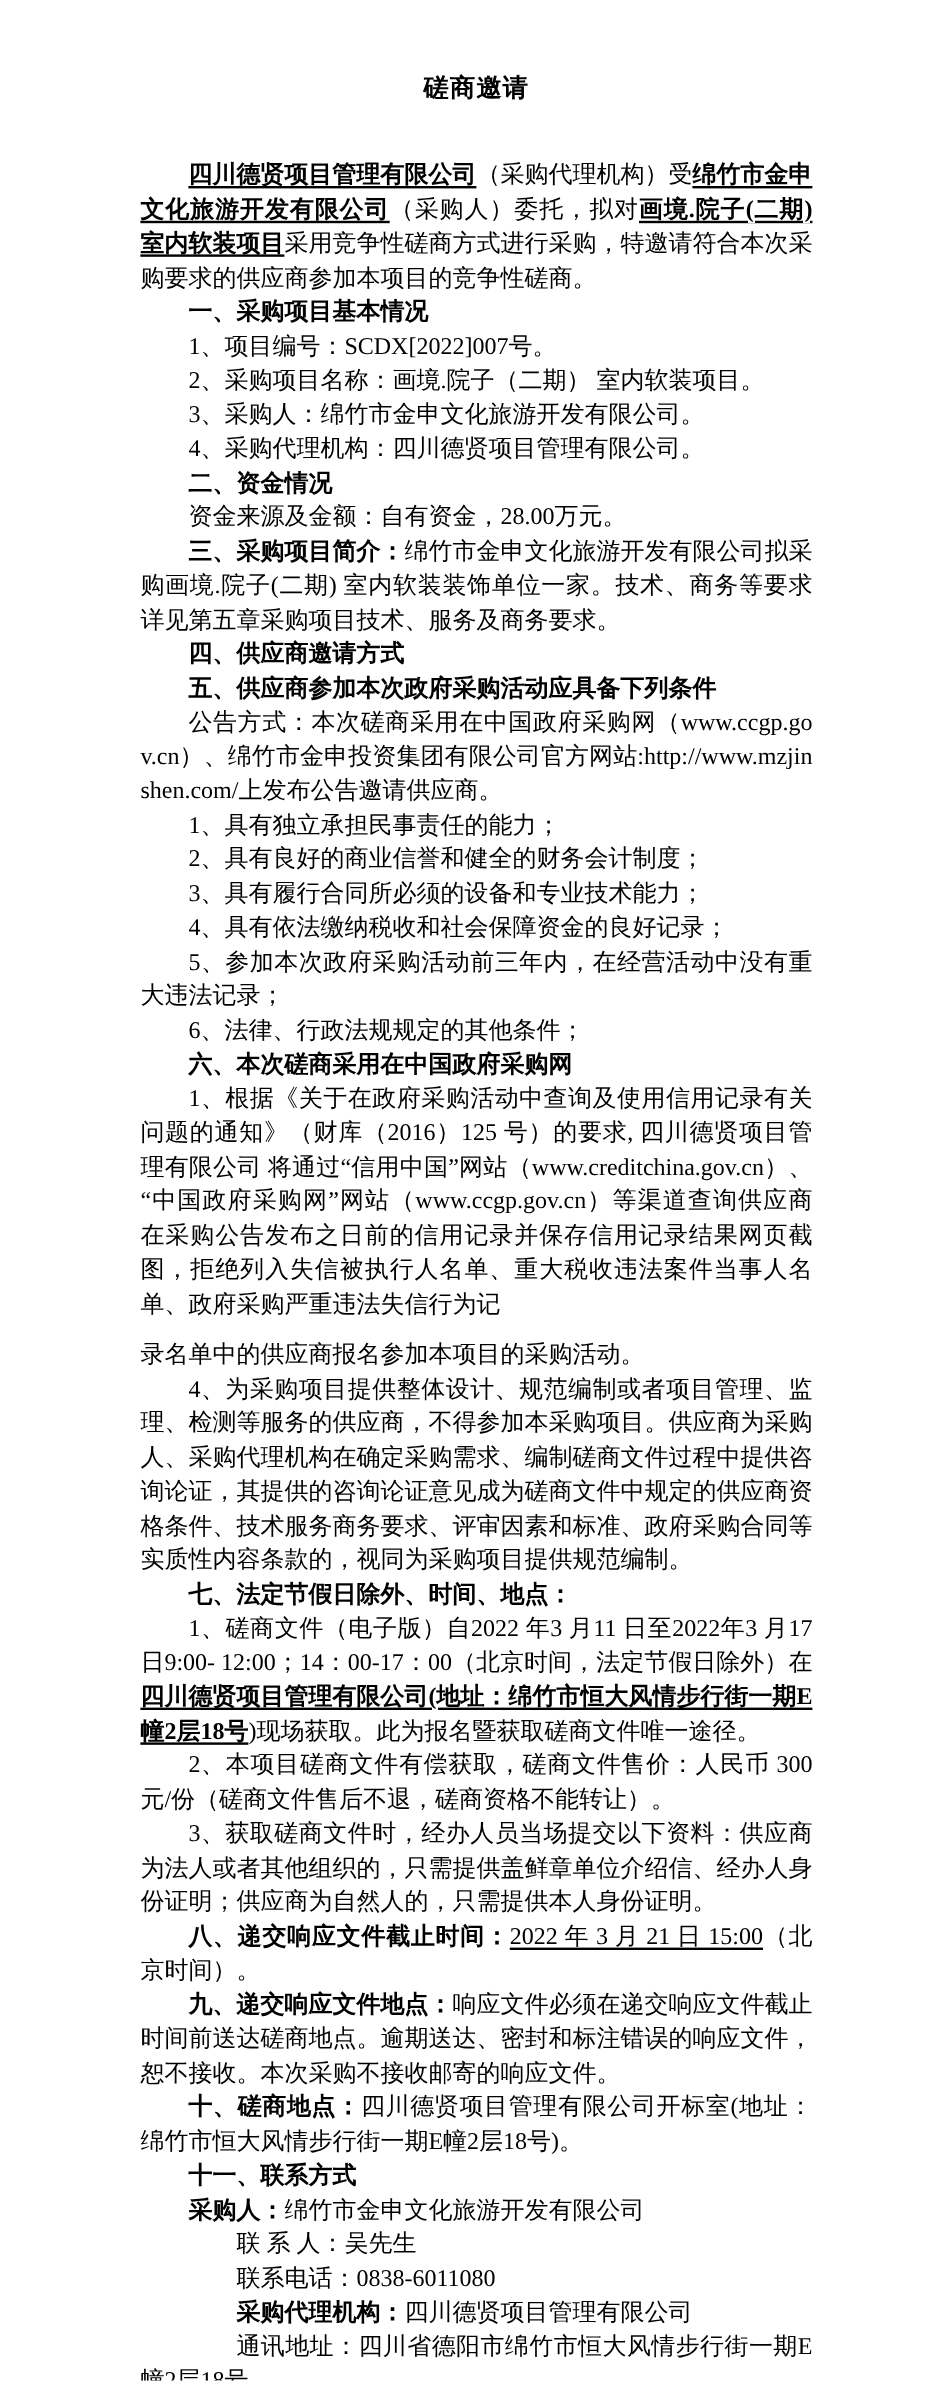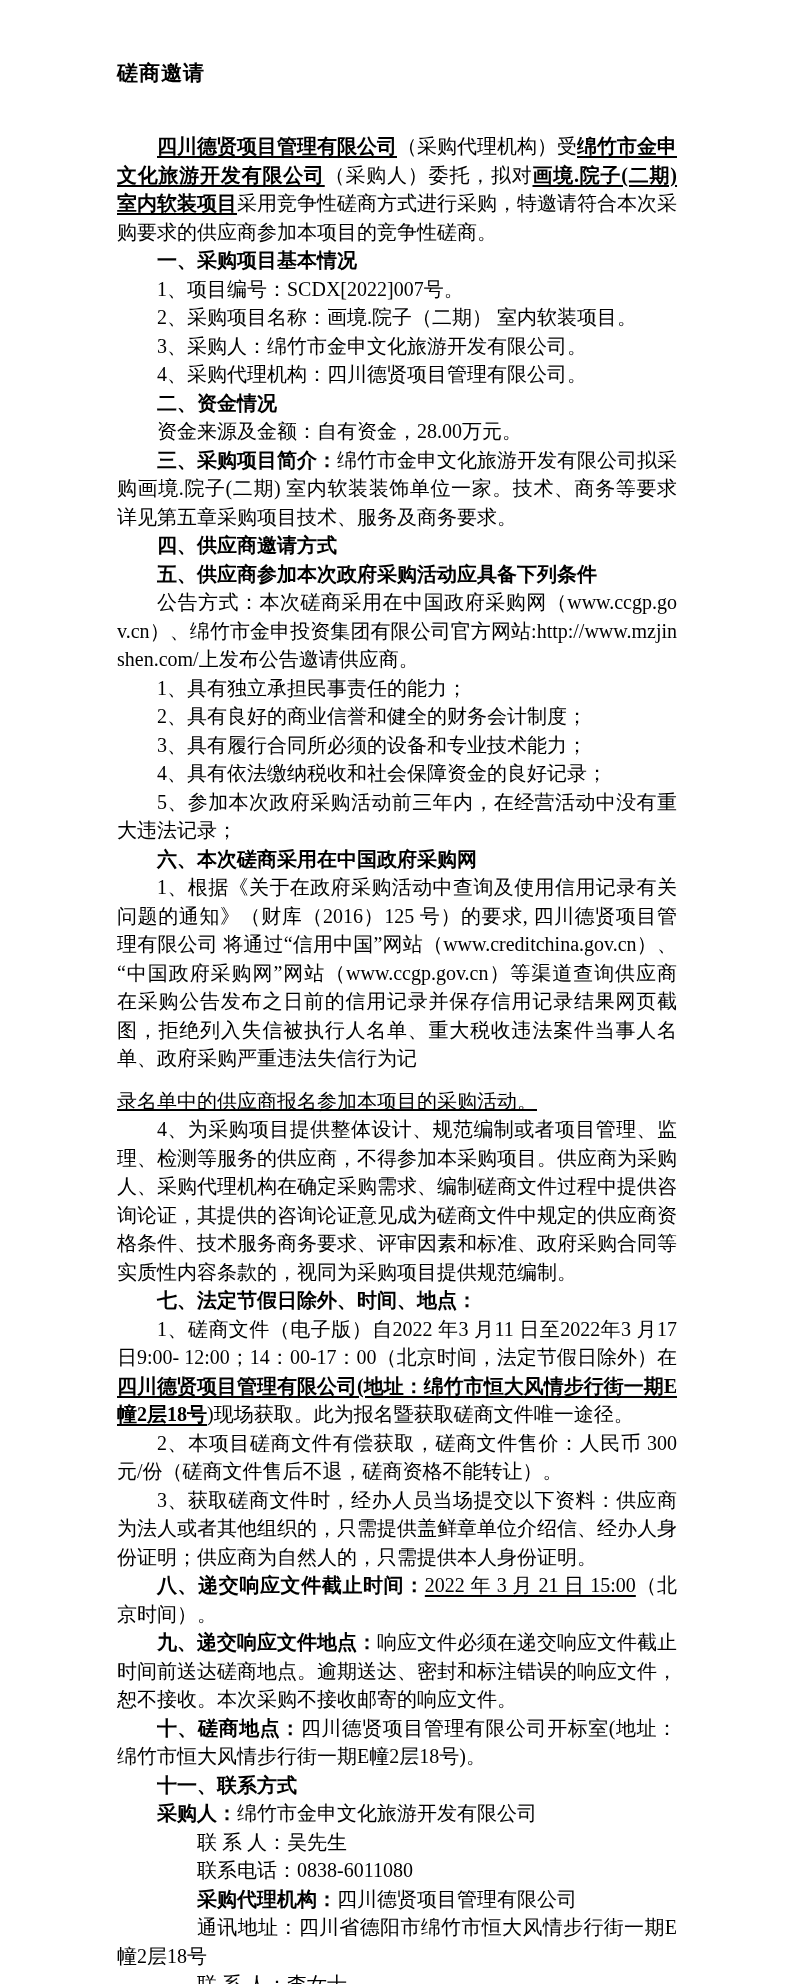--- a/index.html
+++ b/index.html
@@ -18,35 +18,35 @@
   }
   .content {
     width: 560px;
     margin-left: 117px;
     padding-top: 50px;
   }
   .doc-title {
     font-size: 21px;
     line-height: 30px;
     font-weight: 700;
-    text-align: left;
+    text-align: center;
     margin: 8px 0 44px 0;
     letter-spacing: 1px;
   }
   .blk {
     font-size: 20px;
     line-height: 28.5px;
     margin: 0;
     text-align: justify;
     word-break: break-all;
   }
   .blk.indent2 { text-indent: 2em; }
   .blk.indent4 { text-indent: 4em; }
   .blk.indent0 { text-indent: 0; }
-  .blk.gap { margin-top: 14px; text-decoration: underline; }
+  .blk.gap { margin-top: 14px; }
   .run-b { font-weight: 700; }
   .run-u { text-decoration: underline; text-underline-offset: 3px; }
 </style>
 </head>
 <body>
 
 <div class="page">
   <div class="content">
     <h1 class="doc-title">磋商邀请</h1>
     <div id="doc-body">
@@ -60,20 +60,21 @@
         <p class="blk indent2"><span class="">资金来源及金额：自有资金，28.00万元。</span></p>
         <p class="blk indent2"><span class="run-b ">三、采购项目简介：</span><span class="">绵竹市金申文化旅游开发有限公司拟采购画境.院子(二期) 室内软装装饰单位一家。技术、商务等要求详见第五章采购项目技术、服务及商务要求。</span></p>
         <p class="blk indent2"><span class="run-b ">四、供应商邀请方式</span></p>
         <p class="blk indent2"><span class="run-b ">五、供应商参加本次政府采购活动应具备下列条件</span></p>
         <p class="blk indent2"><span class="">公告方式：本次磋商采用在中国政府采购网（www.ccgp.gov.cn）、绵竹市金申投资集团有限公司官方网站:http://www.mzjinshen.com/上发布公告邀请供应商。</span></p>
         <p class="blk indent2"><span class="">1、具有独立承担民事责任的能力；</span></p>
         <p class="blk indent2"><span class="">2、具有良好的商业信誉和健全的财务会计制度；</span></p>
         <p class="blk indent2"><span class="">3、具有履行合同所必须的设备和专业技术能力；</span></p>
         <p class="blk indent2"><span class="">4、具有依法缴纳税收和社会保障资金的良好记录；</span></p>
         <p class="blk indent2"><span class="">5、参加本次政府采购活动前三年内，在经营活动中没有重大违法记录；</span></p>
+        <p class="blk indent2"><span class="">6、法律、行政法规规定的其他条件；</span></p>
         <p class="blk indent2"><span class="run-b ">六、本次磋商采用在中国政府采购网</span></p>
         <p class="blk indent2"><span class="">1、根据《关于在政府采购活动中查询及使用信用记录有关问题的通知》（财库（2016）125 号）的要求, 四川德贤项目管理有限公司 将通过“信用中国”网站（www.creditchina.gov.cn）、“中国政府采购网”网站（www.ccgp.gov.cn）等渠道查询供应商在采购公告发布之日前的信用记录并保存信用记录结果网页截图，拒绝列入失信被执行人名单、重大税收违法案件当事人名单、政府采购严重违法失信行为记</span></p>
         <p class="blk indent0 gap"><span class="">录名单中的供应商报名参加本项目的采购活动。</span></p>
         <p class="blk indent2"><span class="">4、为采购项目提供整体设计、规范编制或者项目管理、监理、检测等服务的供应商，不得参加本采购项目。供应商为采购人、采购代理机构在确定采购需求、编制磋商文件过程中提供咨询论证，其提供的咨询论证意见成为磋商文件中规定的供应商资格条件、技术服务商务要求、评审因素和标准、政府采购合同等实质性内容条款的，视同为采购项目提供规范编制。</span></p>
         <p class="blk indent2"><span class="run-b ">七、法定节假日除外、时间、地点：</span></p>
         <p class="blk indent2"><span class="">1、磋商文件（电子版）自2022 年3 月11 日至2022年3 月17 日9:00- 12:00；14：00-17：00（北京时间，法定节假日除外）在</span><span class="run-b run-u">四川德贤项目管理有限公司(地址：绵竹市恒大风情步行街一期E幢2层18号</span><span class="">)现场获取。此为报名暨获取磋商文件唯一途径。</span></p>
         <p class="blk indent2"><span class="">2、本项目磋商文件有偿获取，磋商文件售价：人民币 300 元/份（磋商文件售后不退，磋商资格不能转让）。</span></p>
         <p class="blk indent2"><span class="">3、获取磋商文件时，经办人员当场提交以下资料：供应商为法人或者其他组织的，只需提供盖鲜章单位介绍信、经办人身份证明；供应商为自然人的，只需提供本人身份证明。</span></p>
         <p class="blk indent2"><span class="run-b ">八、递交响应文件截止时间：</span><span class="run-u">2022 年 3 月 21 日 15:00</span><span class="">（北京时间）。</span></p>
         <p class="blk indent2"><span class="run-b ">九、递交响应文件地点：</span><span class="">响应文件必须在递交响应文件截止时间前送达磋商地点。逾期送达、密封和标注错误的响应文件，恕不接收。本次采购不接收邮寄的响应文件。</span></p>

